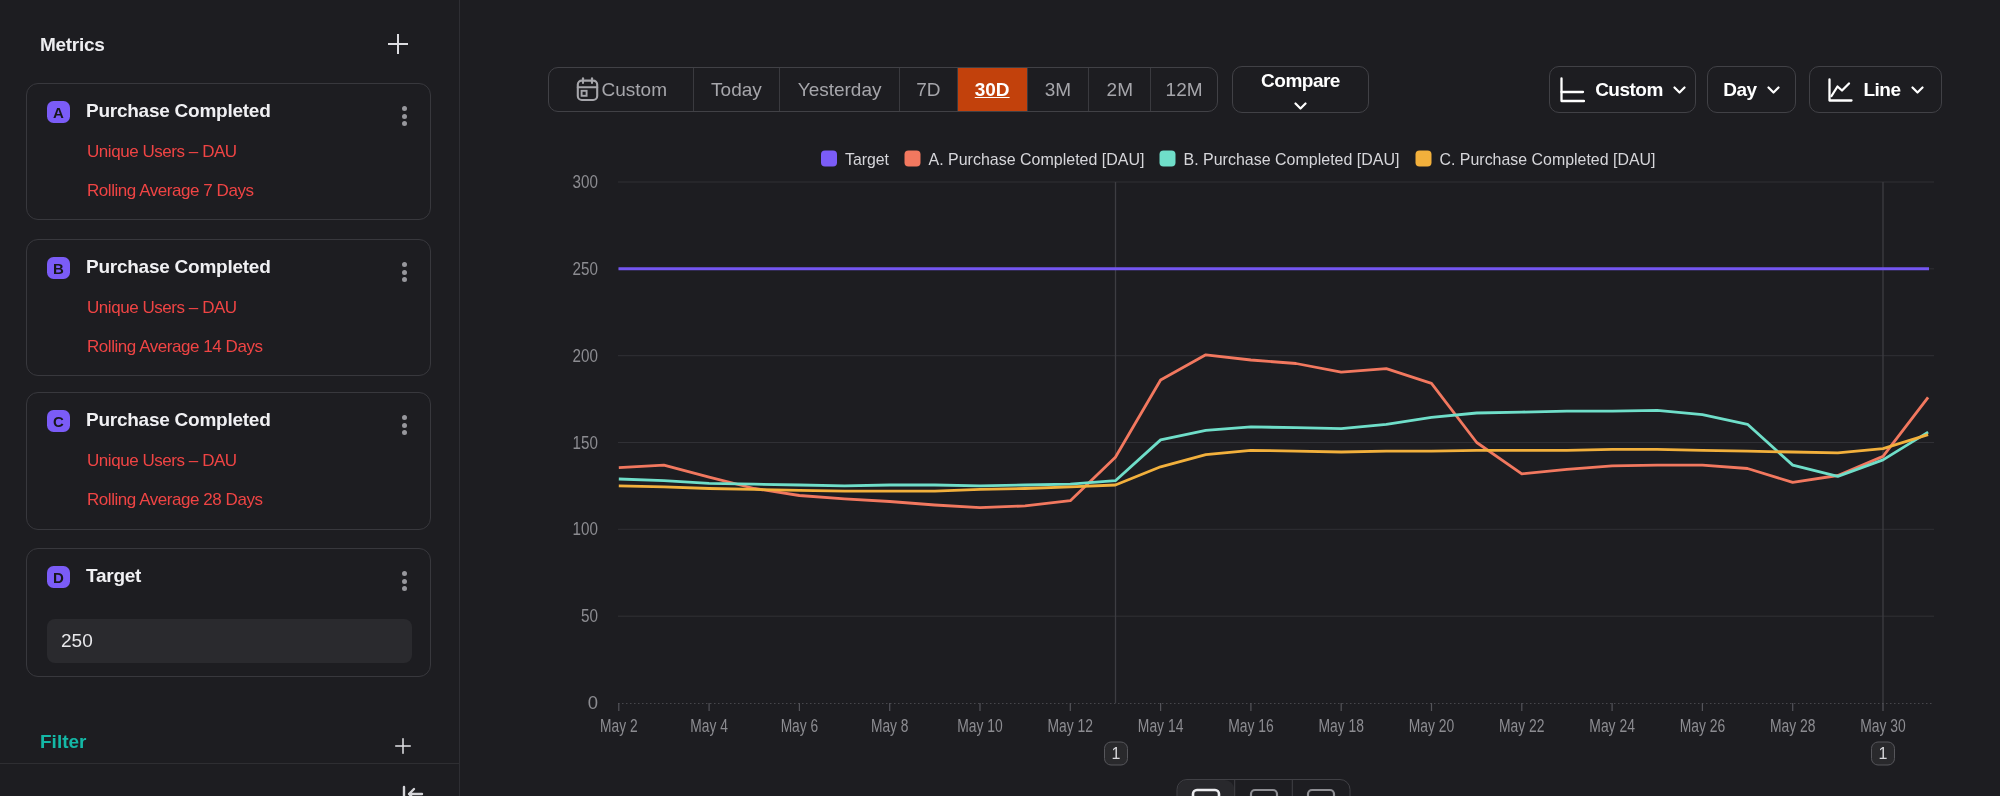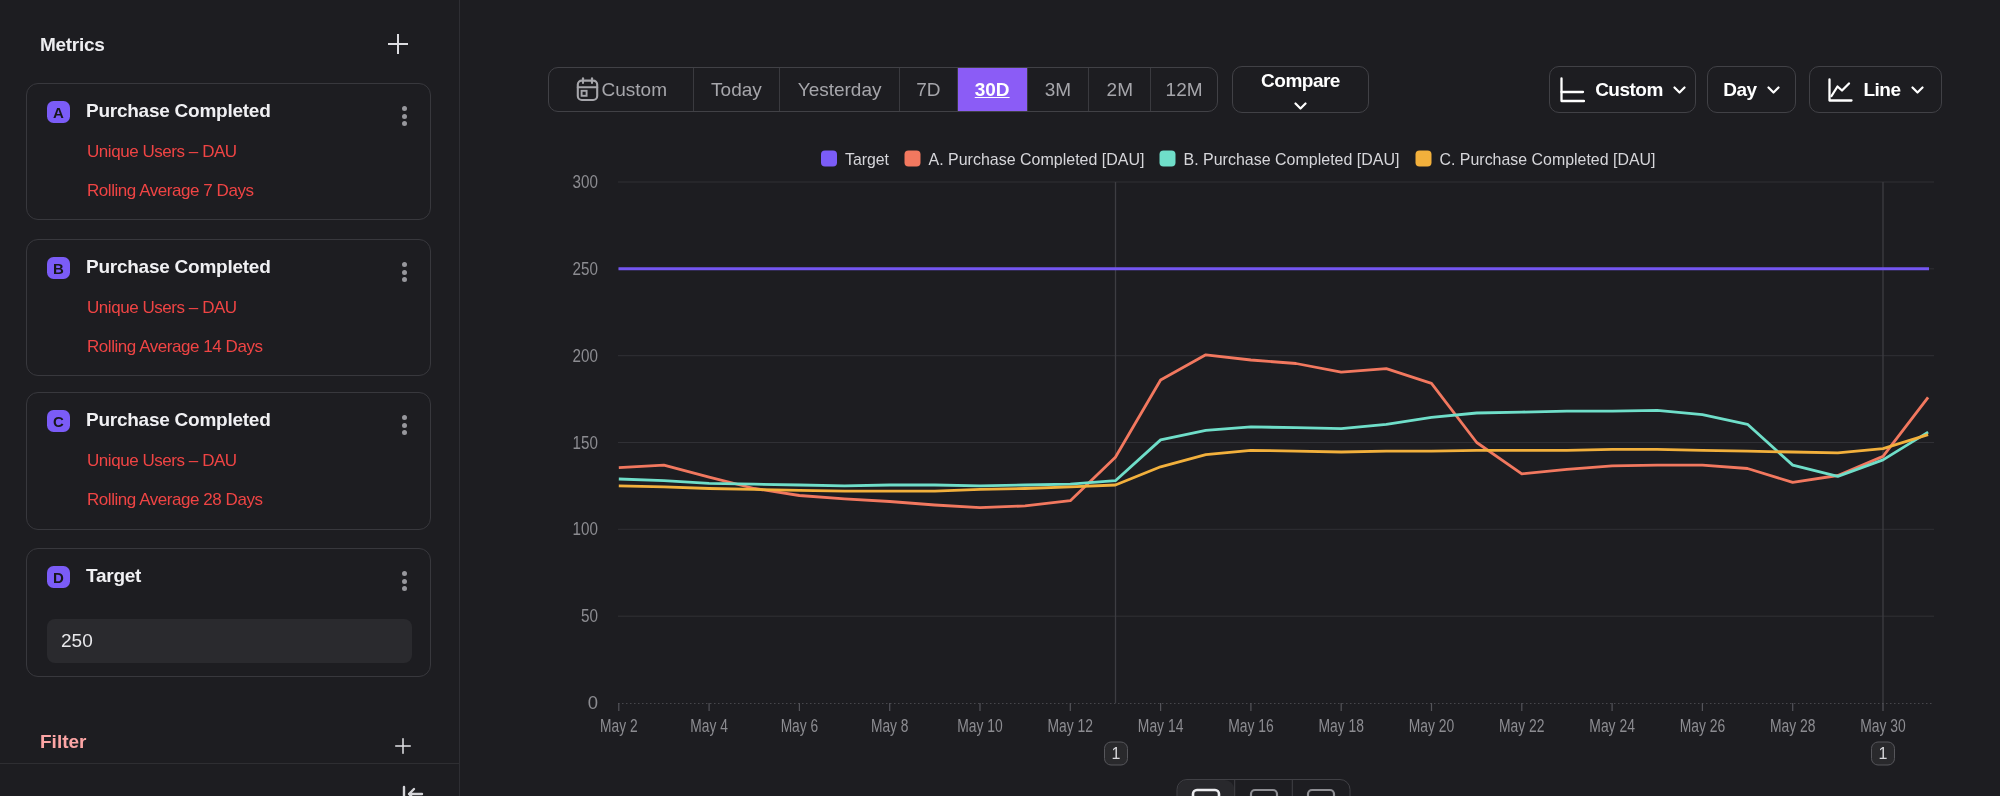--- a/index.html
+++ b/index.html
@@ -18,31 +18,31 @@
   .card { position:absolute; left:26px; width:405px; border:1px solid #38383d; border-radius:12px; }
   .badge { position:absolute; left:20px; top:17px; width:23px; height:22px; border-radius:6.5px;
     background:#7b5cf7; color:#17171b; font-size:15px; font-weight:700; text-align:center; line-height:23px; }
   .ctitle { position:absolute; left:59px; top:15.5px; font-size:19px; font-weight:700; letter-spacing:-0.25px; color:#f0f0f3; }
   .crow { position:absolute; left:60px; font-size:17px; letter-spacing:-0.45px; color:#ef4444; }
   .dots { position:absolute; right:23px; top:22px; width:5px; }
   .dots i { display:block; width:5px; height:5px; border-radius:50%; background:#97979c; margin:0 0 2.6px 0; }
   #target-input { position:absolute; left:20px; top:70px; width:365px; height:44px;
     background:#2a2a2e; border-radius:8px; color:#e8e8eb; font-size:19px; line-height:44px;
     padding-left:14px; }
-  .filter-label { position:absolute; left:40px; top:731px; font-size:19px; font-weight:700; color:#fca5a5; }
+  .filter-label { position:absolute; left:40px; top:731px; font-size:19px; font-weight:700; color:#14b8a6; }
   #sb-divider { position:absolute; left:0; top:763px; width:460px; height:1px; background:#2e2e32; }
   
   .btn { position:absolute; top:66px; height:47px; border:1px solid #414146; border-radius:10px;
     color:#fff; font-size:19px; font-weight:700; letter-spacing:-0.5px; display:flex; align-items:center; justify-content:center; gap:10px; }
   #seg { position:absolute; left:548px; top:67px; width:670px; height:45px;
     border:1px solid #414146; border-radius:10px; display:flex; }
   #seg .s { height:100%; display:flex; align-items:center; justify-content:center; gap:2px;
     font-size:19px; color:#a6a6ab; border-right:1px solid #3a3a3f; }
   #seg .s:last-child { border-right:none; }
-  #seg .sel { background:#8b5cf6; color:#ffffff; font-weight:700;text-decoration:underline; }
+  #seg .sel { background:#c2410c; color:#ffffff; font-weight:700;text-decoration:underline; }
 </style>
 </head>
 <body>
 
 <div id="sidebar">
   <div class="sb-head">Metrics</div>
   <div class="plus" style="left:386px; top:32px;"></div>
 
   <div class="card" style="top:83px; height:137px;">
     <div class="badge">A</div>

